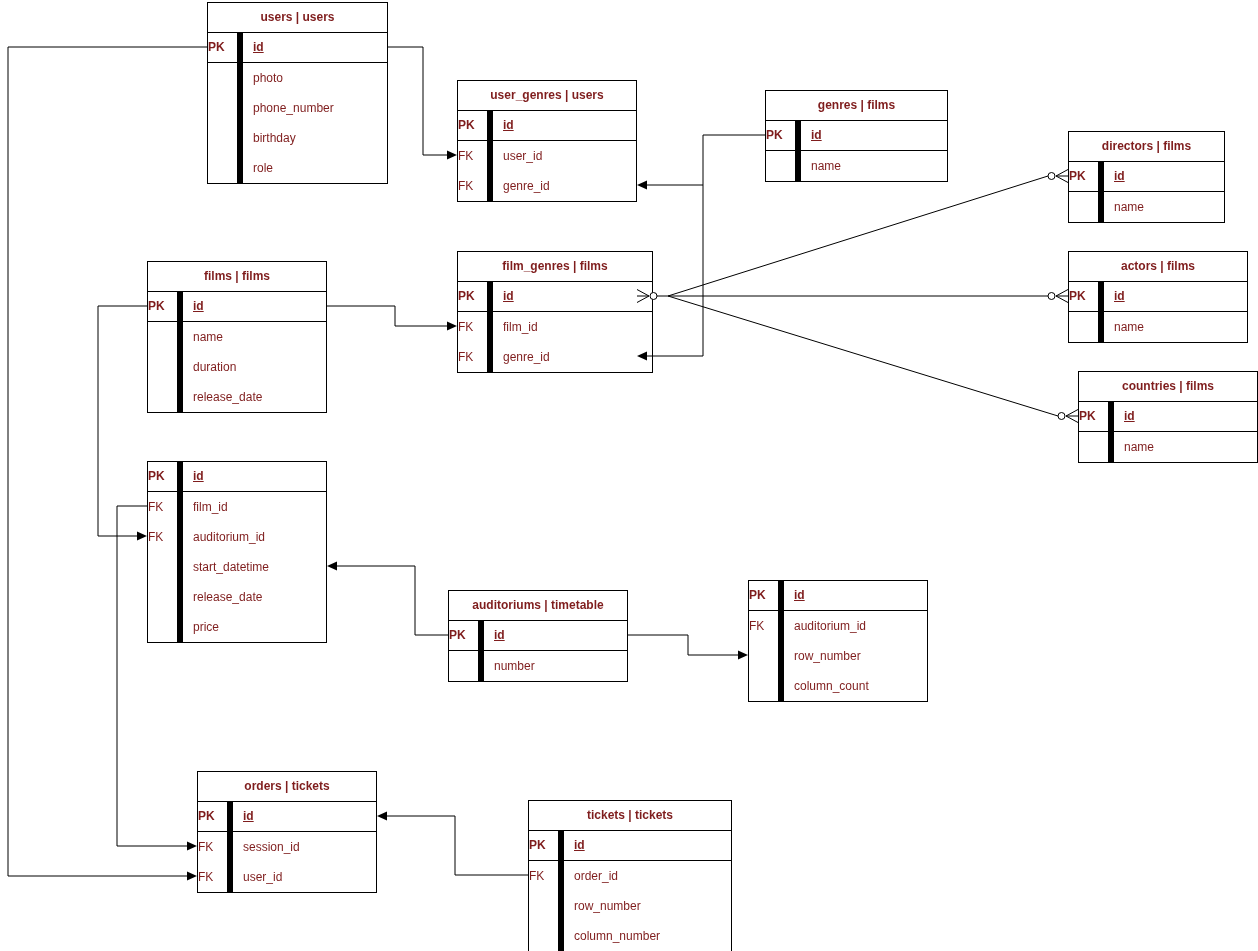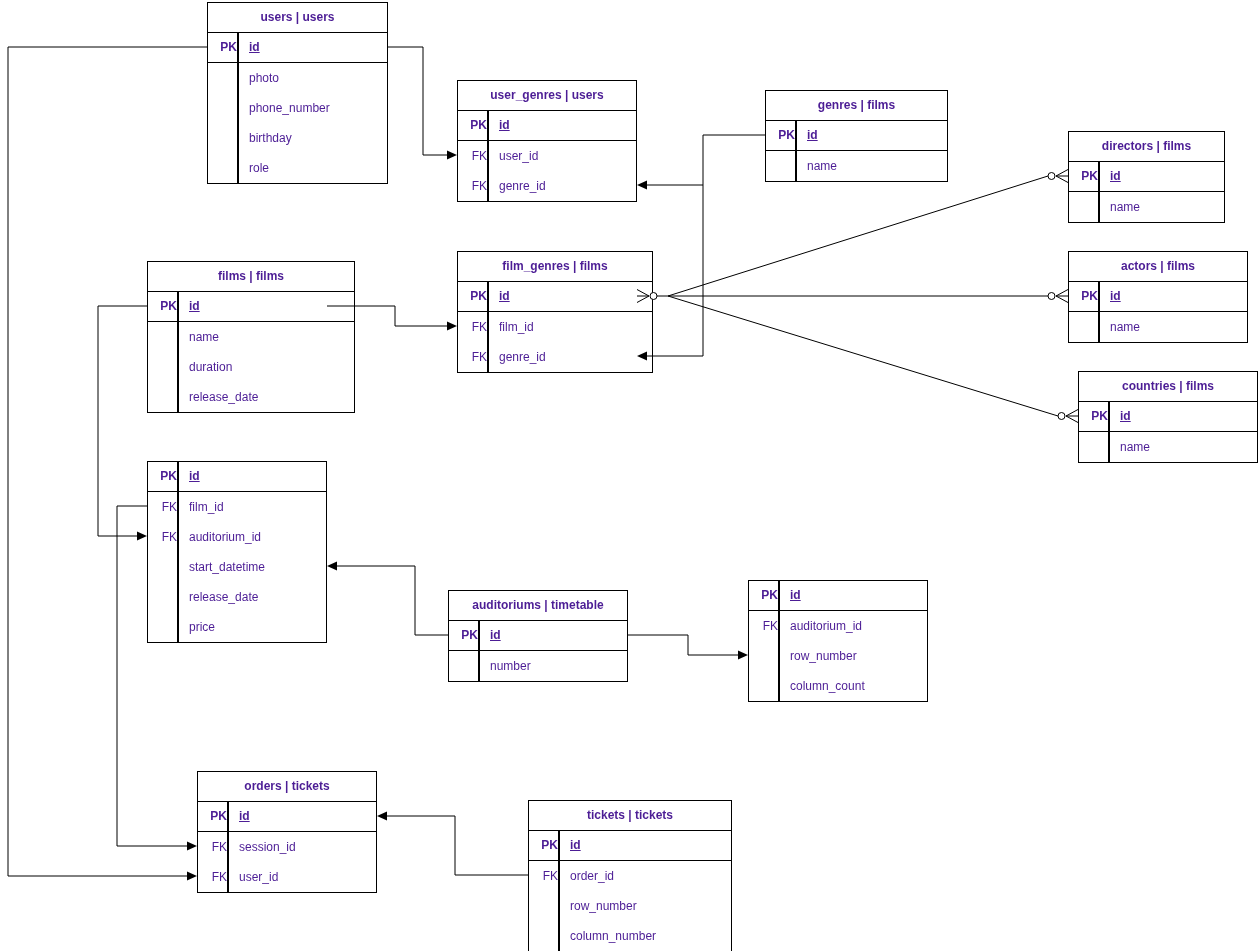--- a/index.html
+++ b/index.html
@@ -3,21 +3,21 @@
 <meta charset="utf-8">
 <style>
   html, body { margin: 0; padding: 0; background: #ffffff; }
   #canvas {
     position: relative;
     width: 1258px;
     height: 951px;
     background: #ffffff;
     overflow: hidden;
     font-family: "Liberation Sans", sans-serif;
-    color: #4c1d95;
+    color: #7f1d1d;
     border-radius: 17px;
   }
   #connector-layer {
     position: absolute;
     left: 0; top: 0;
     z-index: 5;
     pointer-events: none;
   }
   .tbl {
     position: absolute;
@@ -34,22 +34,22 @@
     font-weight: bold;
     border-bottom: 1px solid #000000;
     white-space: nowrap;
     overflow: hidden;
   }
   .frow { display: flex; height: 30px; }
   .frow.pk { height: 29px; border-bottom: 1px solid #000000; }
   .kcell {
     flex: 0 0 29px;
     width: 29px;
-    border-right: 2px solid #000000;
-    text-align: right;
+    border-right: 6px solid #000000;
+    text-align: left;
     line-height: 30px;
   }
   .frow.pk .kcell { font-weight: bold; line-height: 29px; }
   .ncell { padding-left: 10px; line-height: 30px; white-space: nowrap; }
   .frow.pk .ncell { font-weight: bold; text-decoration: underline; line-height: 29px; }
 </style>
 </head>
 <body>
 
 <div id="canvas" style="width: 1258px; height: 951px;">
@@ -195,21 +195,21 @@
       <div class="tbl-title">countries | films</div>
       <div class="frow pk">
         <div class="kcell">PK</div>
         <div class="ncell">id</div>
       </div>
       <div class="frow">
         <div class="kcell"></div>
         <div class="ncell">name</div>
       </div>
     </div>
-    <div class="tbl" style="left: 147px; top: 261px; width: 208px;">
+    <div class="tbl" style="left: 147px; top: 261px; width: 180px;">
       <div class="tbl-title">films | films</div>
       <div class="frow pk">
         <div class="kcell">PK</div>
         <div class="ncell">id</div>
       </div>
       <div class="frow">
         <div class="kcell"></div>
         <div class="ncell">name</div>
       </div>
       <div class="frow">

